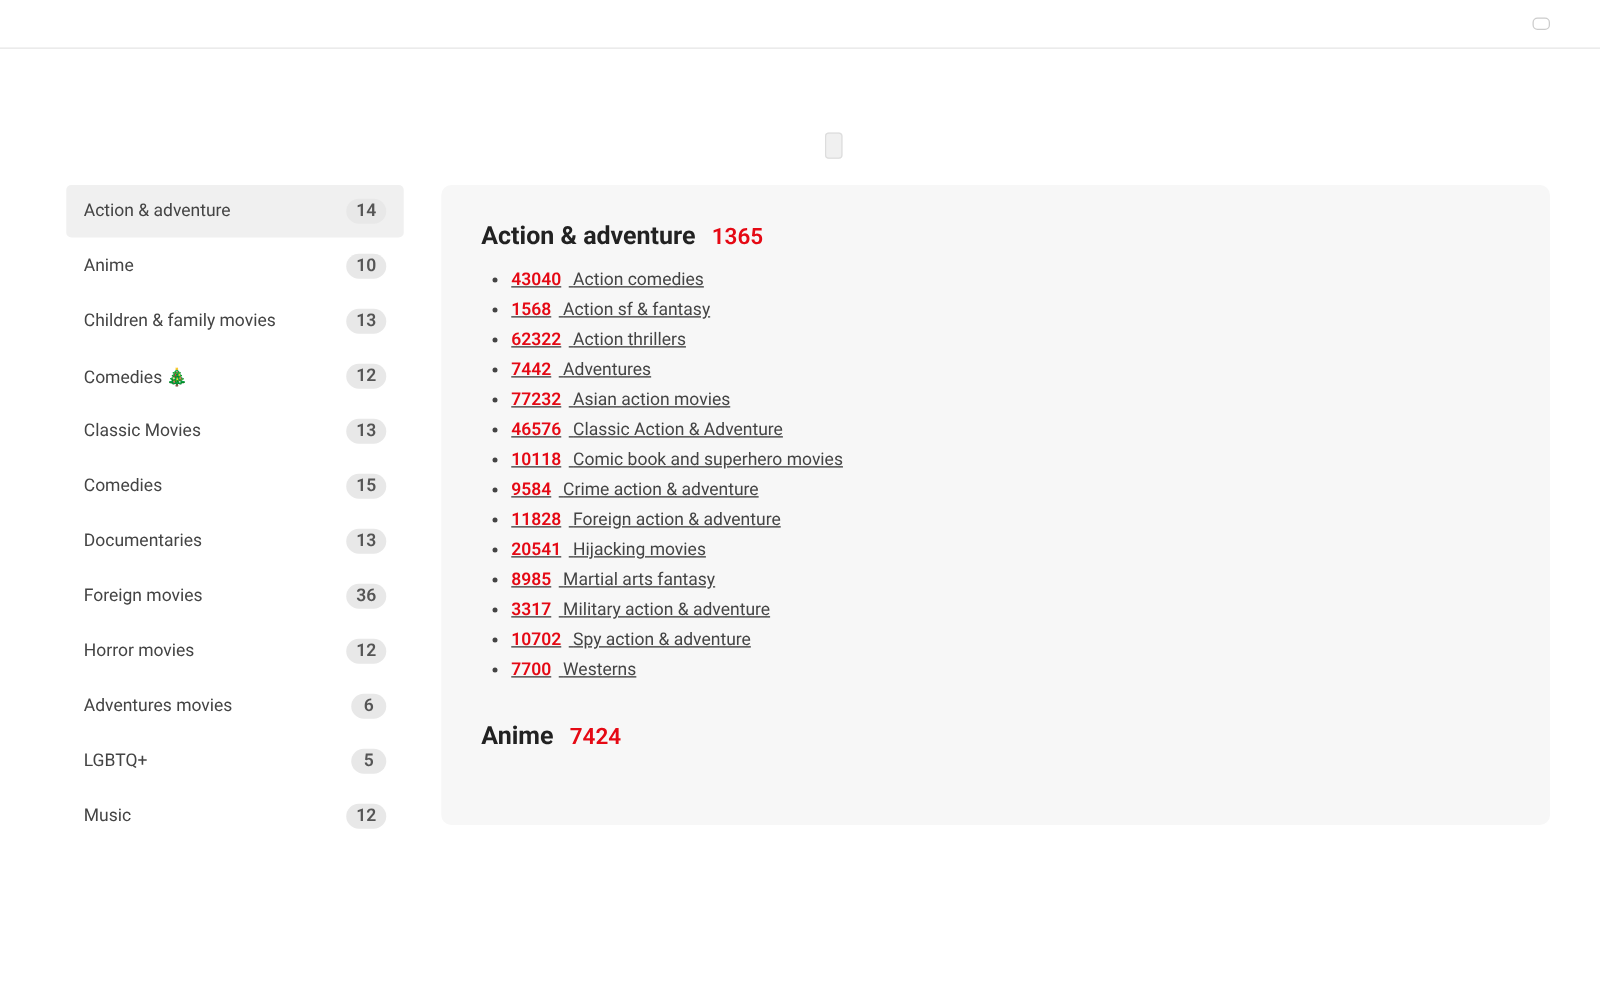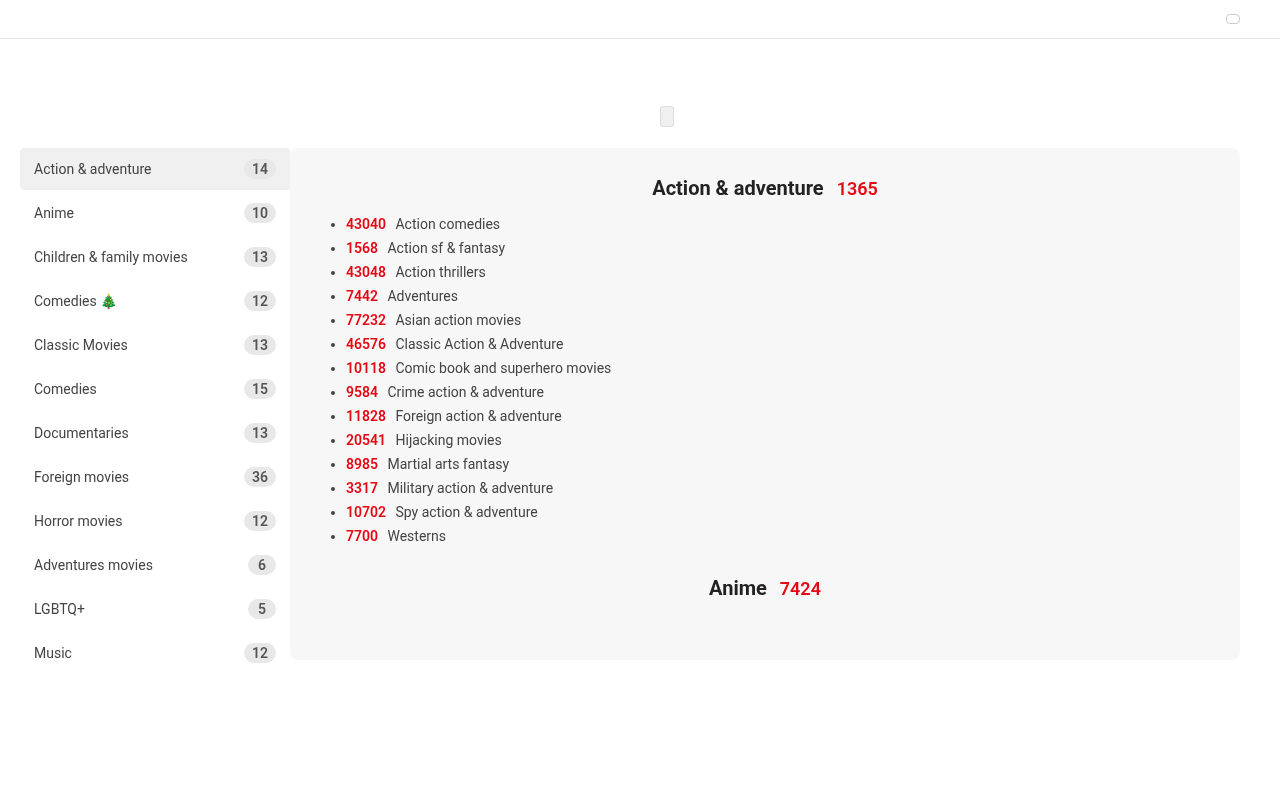--- a/index.html
+++ b/index.html
@@ -48,21 +48,22 @@
       padding: 2px 6px;
       font-family: monospace;
       font-size: 13px;
       color: #333;
     }
     .link-red { color: #e50914; text-decoration: underline; cursor: pointer; }
 
     
     .main-content {
       display: flex;
-      padding: 0 40px 40px 20px;
+      padding: 0 40px 40px 53px;
+      gap: 30px;
       align-items: flex-start;
     }
 
     
     .sidebar {
       width: 270px;
       flex-shrink: 0;
     }
     .sidebar-item {
       display: flex;
@@ -93,32 +94,32 @@
       background: #f7f7f7;
       border-radius: 8px;
       padding: 28px 32px;
     }
     .category-section { margin-bottom: 32px; }
     .category-title {
       font-size: 20px;
       font-weight: 700;
       color: #222;
       margin-bottom: 16px;
-      text-align: center;
     }
     .category-code-link {
       color: #e50914;
       text-decoration: none;
       font-weight: 600;
       margin-left: 8px;
       font-size: 18px;
     }
     .category-list {
       list-style: disc;
       padding-left: 24px;
+      text-decoration: underline;
     }
     .category-list li {
       margin-bottom: 8px;
       font-size: 14px;
       color: #444;
     }
     .sub-code {
       color: #e50914;
       text-decoration: none;
       font-weight: 600;
@@ -216,21 +217,21 @@
       <ul class="category-list">
           <li>
           <a class="sub-code" href="#">43040</a>
           <span>Action comedies</span>
         </li>
           <li>
           <a class="sub-code" href="#">1568</a>
           <span>Action sf &amp; fantasy</span>
         </li>
           <li>
-          <a class="sub-code" href="#">43048</a>
+          <a class="sub-code" href="#">62322</a>
           <span>Action thrillers</span>
         </li>
           <li>
           <a class="sub-code" href="#">7442</a>
           <span>Adventures</span>
         </li>
           <li>
           <a class="sub-code" href="#">77232</a>
           <span>Asian action movies</span>
         </li>

